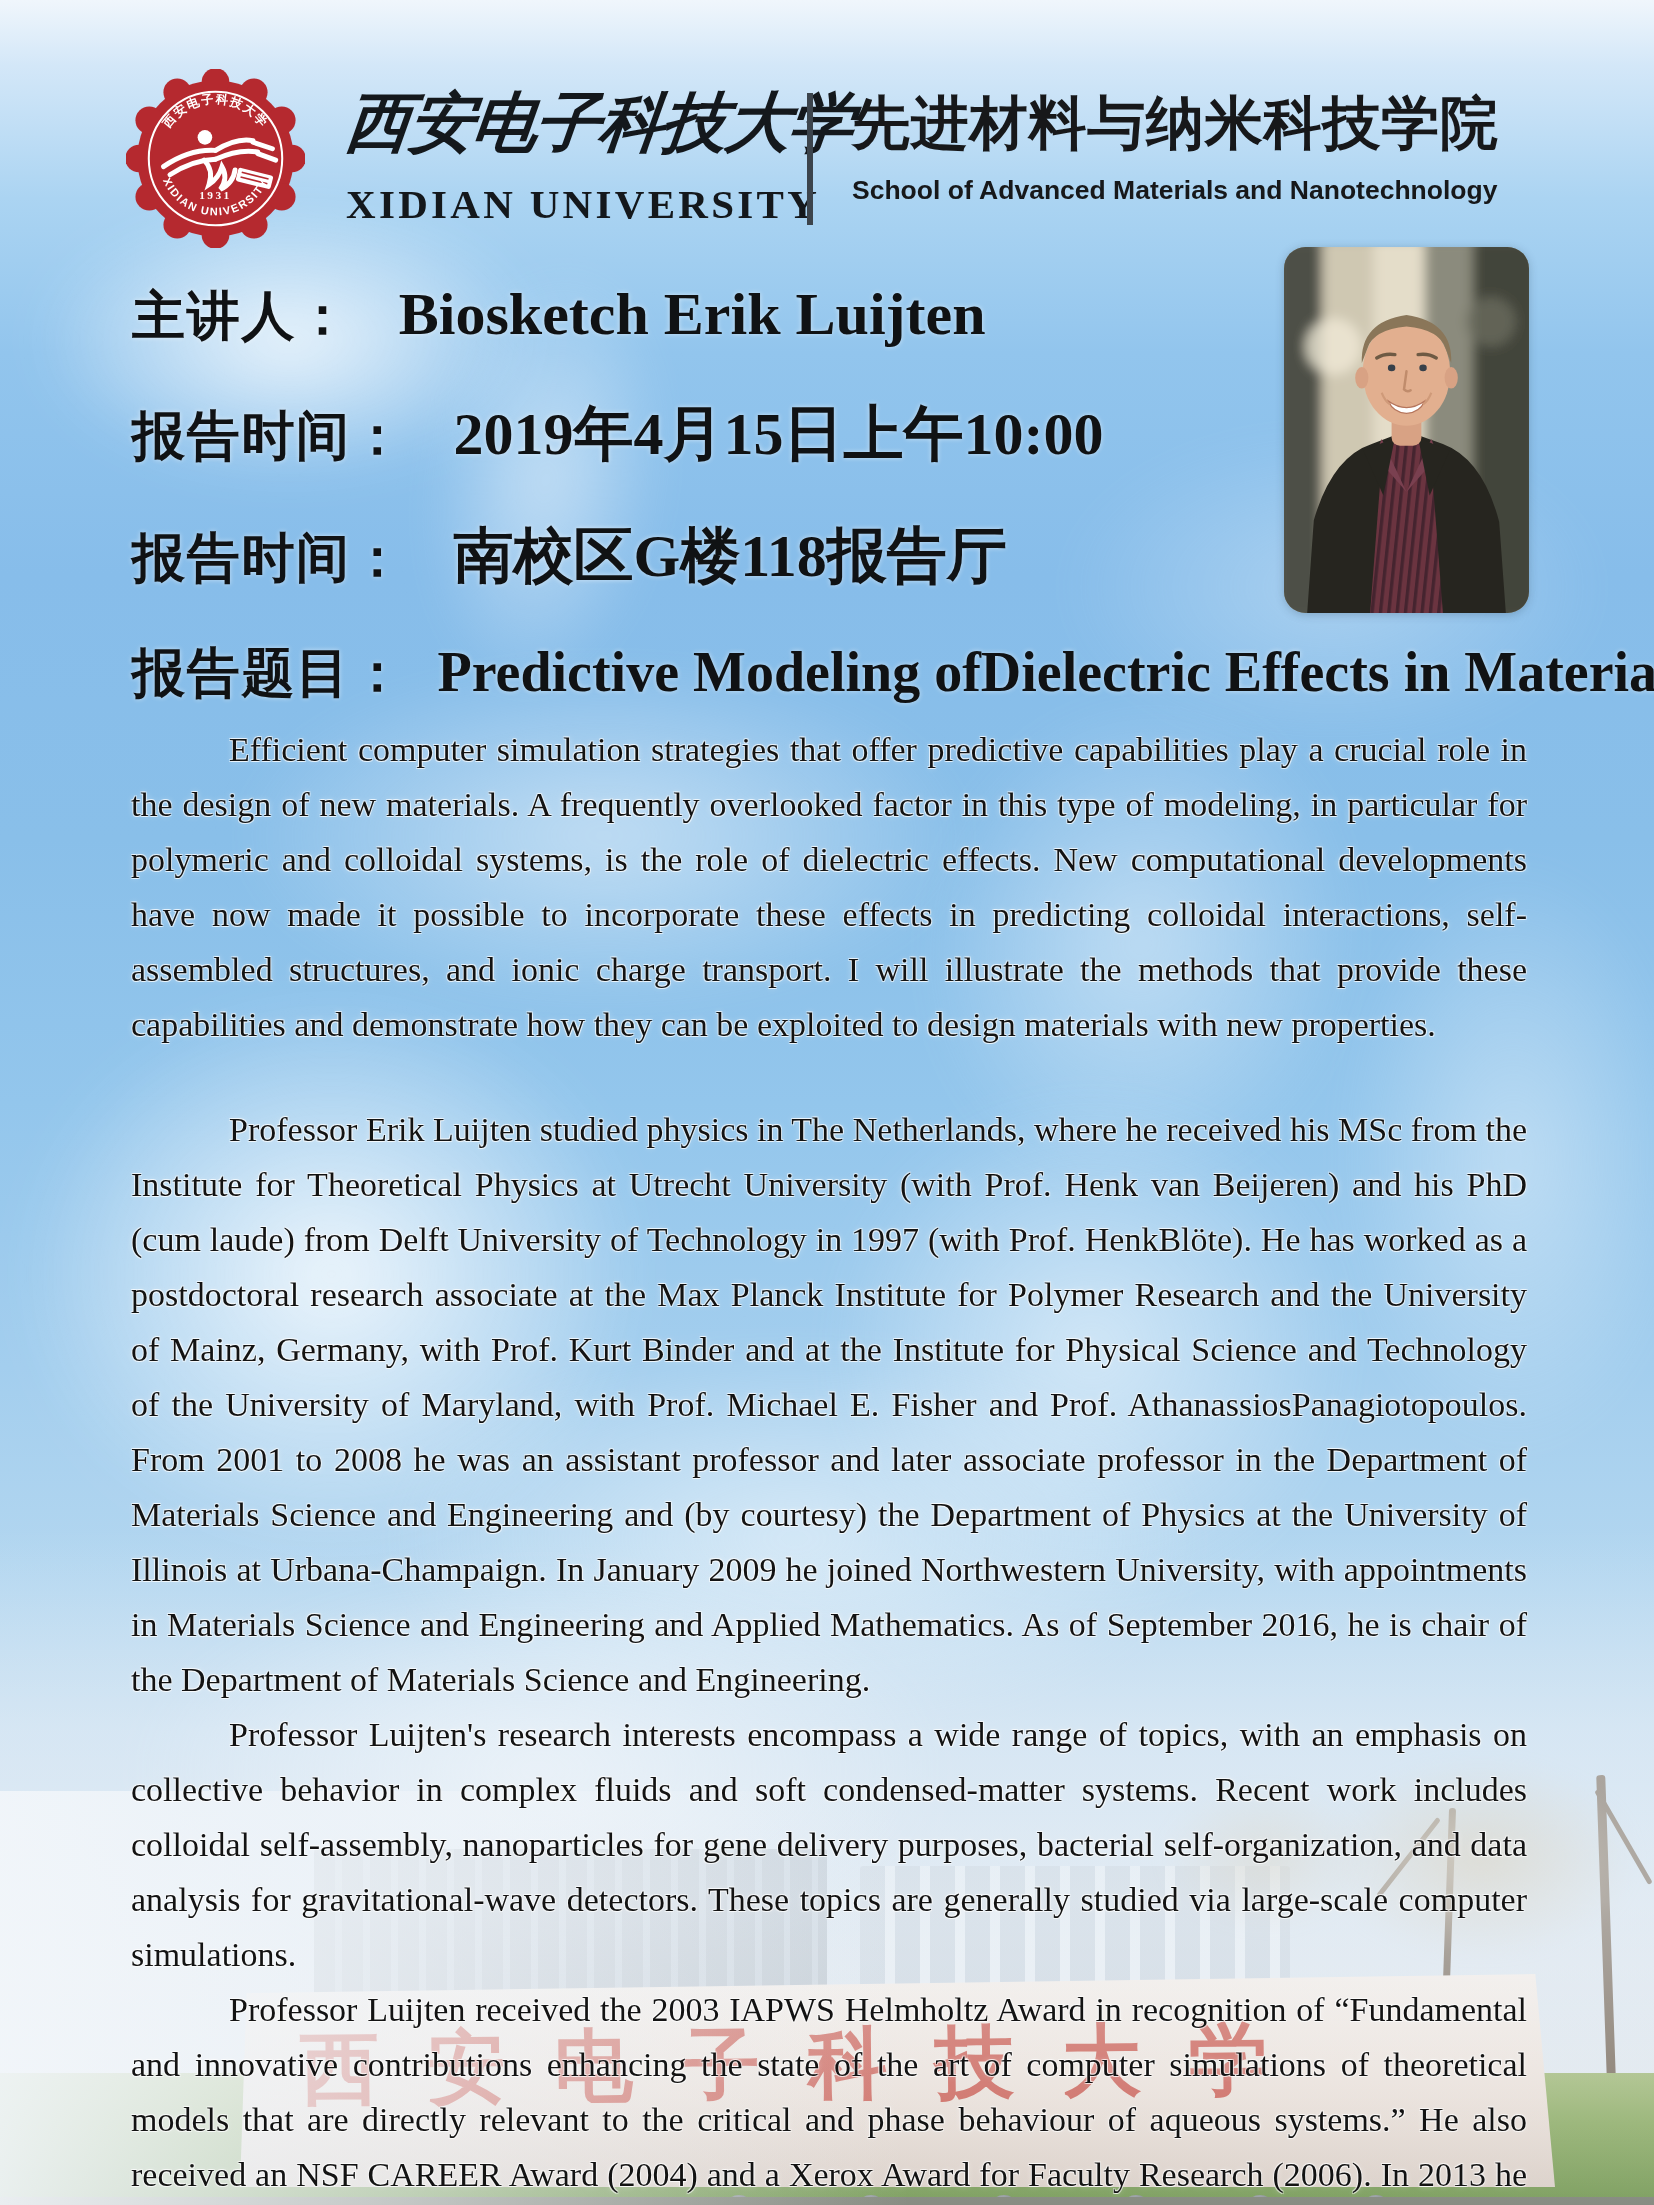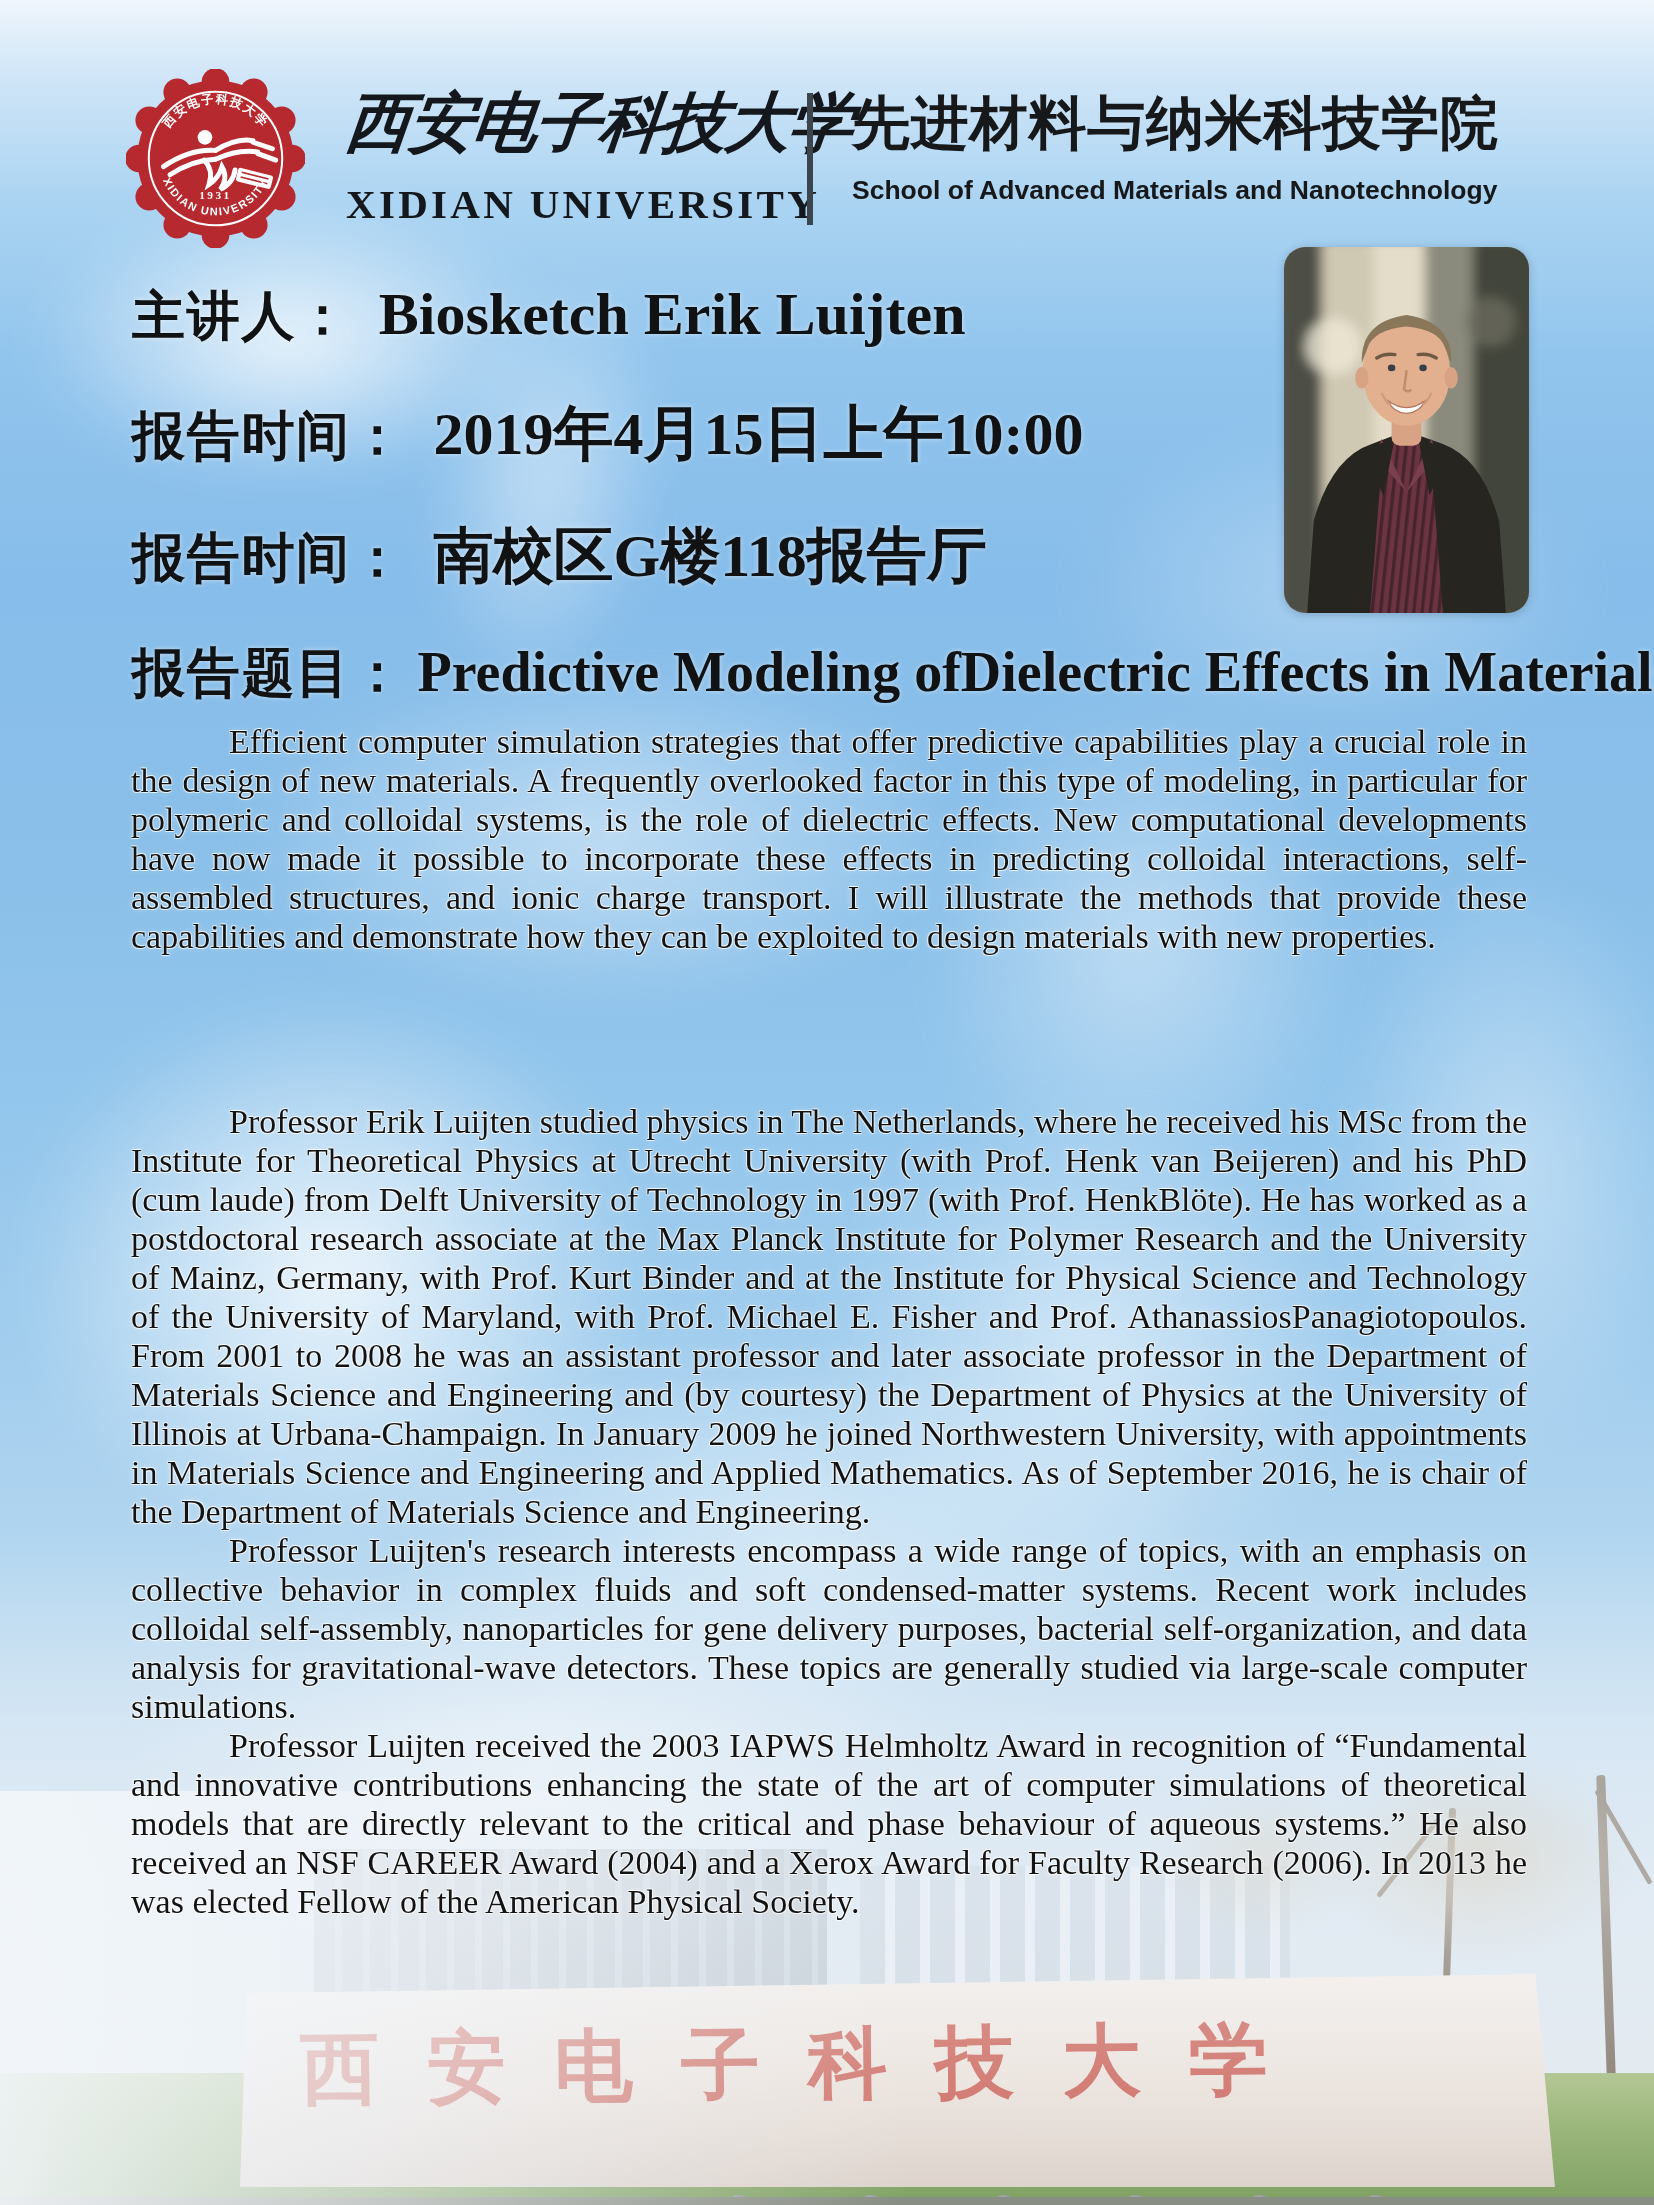--- a/index.html
+++ b/index.html
@@ -50,36 +50,36 @@
   .brand-cn{font-family:"Liberation Serif","DejaVu Serif",serif;font-weight:bold;font-style:italic;
     font-size:65px;color:#14181c;letter-spacing:-1.7px;transform:skewX(-6deg);white-space:nowrap;}
   .brand-en{font-family:"Liberation Serif","DejaVu Serif",serif;font-weight:bold;
     font-size:41px;color:#14181c;letter-spacing:3.3px;margin-top:13.2px;white-space:nowrap;}
   .divider{position:absolute;left:807px;top:93px;width:5.8px;height:132px;background:#3c444c;z-index:10;}
   .school{position:absolute;left:852px;top:85px;z-index:10;}
   .school-cn{font-size:58px;font-weight:900;color:#17181a;letter-spacing:0.8px;white-space:nowrap;}
   .school-en{font-size:26.5px;font-weight:700;color:#17181a;margin-top:11.6px;white-space:nowrap;}
   
   .info{position:absolute;left:132px;top:280px;z-index:10;width:1489px;}
-  .row{display:flex;align-items:baseline;margin-bottom:0;}
+  .row{display:flex;align-items:baseline;margin-bottom:0;gap:20px;}
   .row.r1{margin-bottom:41px;} .row.r2{margin-bottom:41px;} .row.r3{margin-bottom:41px;}
   .label{font-weight:900;font-size:53px;color:#101214;letter-spacing:1.7px;white-space:nowrap;
     text-shadow:0 0 5px rgba(255,255,255,.55);}
   .value{font-family:"Liberation Serif","DejaVu Serif",serif;font-weight:bold;font-size:60px;
     color:#101214;margin-left:28px;white-space:nowrap;text-shadow:0 0 5px rgba(255,255,255,.55);}
   .value.small{font-size:56px;margin-left:12px;}
   
   .photo{position:absolute;left:1284px;top:247px;width:245px;height:366px;border-radius:21.5px;
     overflow:hidden;z-index:10;box-shadow:0 1.7px 8.3px rgba(40,60,80,.25);}
   
   .section{position:absolute;left:131px;width:1396px;z-index:10;}
   .sec-abstract{top:700px;} .sec-bio{top:1080px;}
   .sec-h{font-size:38px;font-weight:900;color:#101214;letter-spacing:2.5px;
     text-shadow:0 0 5px rgba(255,255,255,.6);}
-  .para{font-family:"Liberation Serif","DejaVu Serif",serif;font-size:34px;line-height:39px;
+  .para{font-family:"Liberation Serif","DejaVu Serif",serif;font-size:34px;line-height:55px;
     color:#131313;text-align:justify;text-indent:98px;margin:21.5px 0 0 0;
     text-shadow:-0.8px -0.8px 0 rgba(255,255,255,.55),0.8px -0.8px 0 rgba(255,255,255,.55),
       -0.8px 0.8px 0 rgba(255,255,255,.55),0.8px 0.8px 0 rgba(255,255,255,.55),0 0 6.6px rgba(255,255,255,.45);}
   .para + .para{margin-top:0;}
 </style>
 </head>
 <body>
 
 <div class="poster">
 

